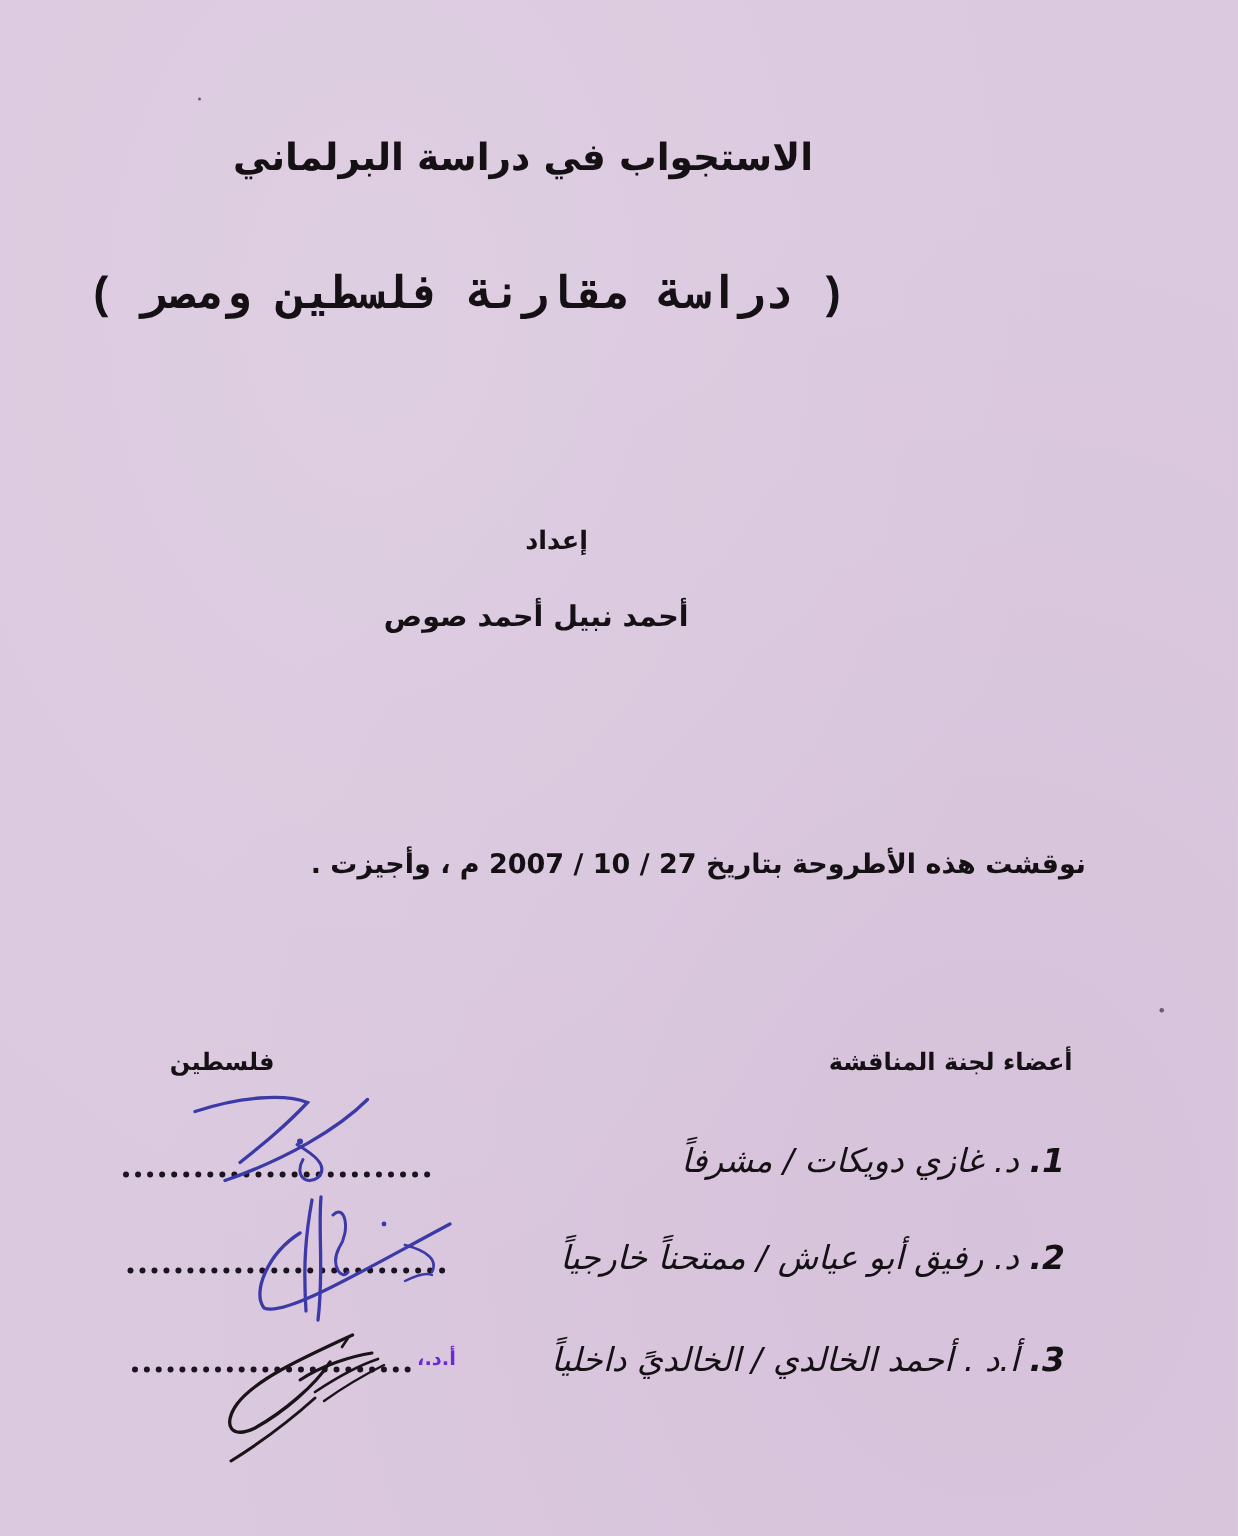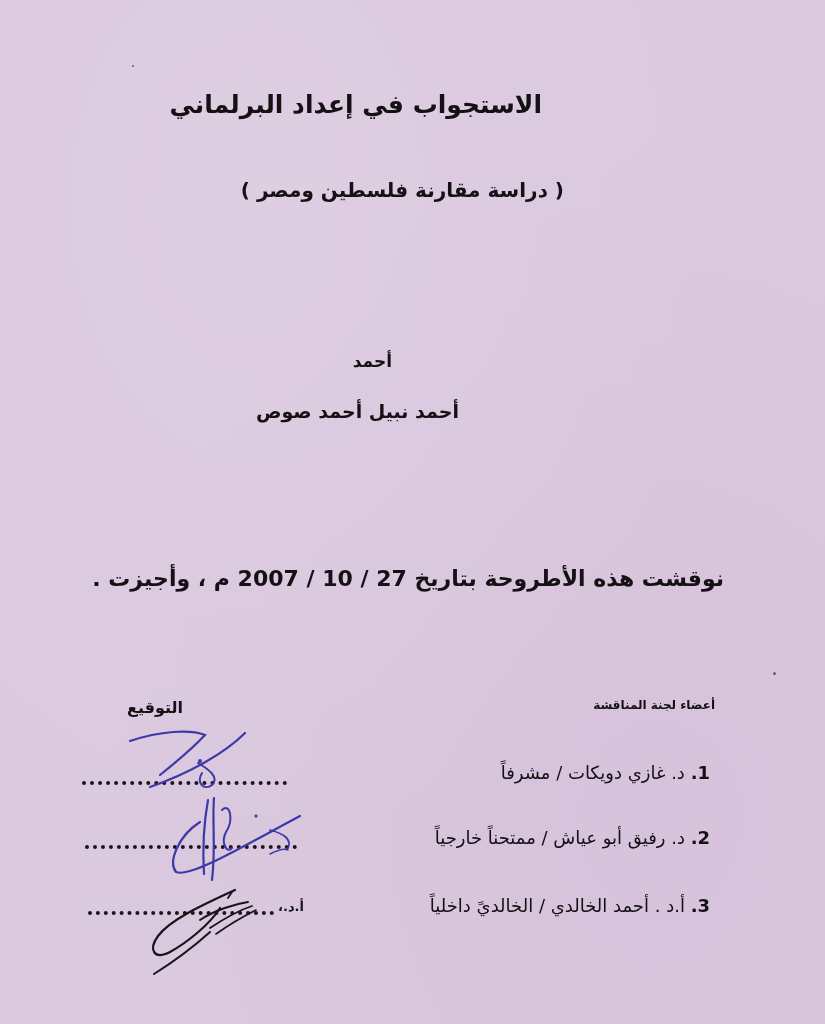--- a/index.html
+++ b/index.html
@@ -32,50 +32,52 @@
     }
     .title {
       right: 283px;
       top: 90px;
       font-size: 25px;
       letter-spacing: 0.2px;
     }
     .subtitle {
       right: 261px;
       top: 178px;
-      font-size: 20px;
+      font-size: 30px;
+      font-family: Liberation Mono, monospace;
     }
     .prepared {
       right: 433px;
       top: 351px;
       font-size: 17px;
     }
     .author {
       right: 366px;
       top: 400px;
       font-size: 19px;
     }
     .defense {
       right: 101px;
       top: 566px;
-      font-size: 22px;
+      font-size: 18px;
     }
     .committee-head {
       right: 110px;
       top: 698px;
-      font-size: 12px;
+      font-size: 16px;
     }
     .signature-head {
       right: 642px;
       top: 698px;
       font-size: 16px;
     }
     .member {
       font-weight: normal;
-      font-size: 18px;
+      font-size: 22px;
+      font-style: italic;
     }
     .member .num { font-weight: bold; }
     .member-1 { right: 115px; top: 762px; }
     .member-2 { right: 115px; top: 827px; margin-left: 38px; }
     .member-3 { right: 115px; top: 895px; }
     .sig-line {
       position: absolute;
       height: 0;
       border-bottom: 4px dotted #1c1420;
     }
@@ -83,49 +85,49 @@
     .sig-line-2 { left: 85px; top: 845px; width: 212px; }
     .sig-line-3 { left: 88px; top: 911px; width: 186px; }
     .sig-abbrev {
       position: absolute;
       left: 278px;
       top: 899px;
       font-size: 13px;
       direction: rtl;
       unicode-bidi: isolate;
       font-weight: bold;
-      color: #0f172a;
+      color: #6d28d9;
     }
     .signature {
       position: absolute;
       pointer-events: none;
     }
     .speck {
       position: absolute;
       width: 3px;
       height: 3px;
       border-radius: 50%;
       background: #6a5a70;
     }
   </style>
 </head>
 <body>
 
 <div class="page-bg"></div>
 
-<div class="txt title">الاستجواب في إعداد البرلماني</div>
+<div class="txt title">الاستجواب في دراسة البرلماني</div>
 <div class="txt subtitle">( دراسة مقارنة فلسطين ومصر )</div>
 
-<div class="txt prepared">أحمد</div>
+<div class="txt prepared">إعداد</div>
 <div class="txt author">أحمد نبيل أحمد صوص</div>
 
 <div class="txt defense">نوقشت هذه الأطروحة بتاريخ 27 / 10 / 2007 م ، وأجيزت .</div>
 
 <div class="txt committee-head">أعضاء لجنة المناقشة</div>
-<div class="txt signature-head">التوقيع</div>
+<div class="txt signature-head">فلسطين</div>
 
 <div class="txt member member-1">
   <span class="num">1.</span>
   <span>د. غازي دويكات / مشرفاً</span>
 </div>
 <div class="txt member member-2">
   <span class="num">2.</span>
   <span>د. رفيق أبو عياش / ممتحناً خارجياً</span>
 </div>
 <div class="txt member member-3">

